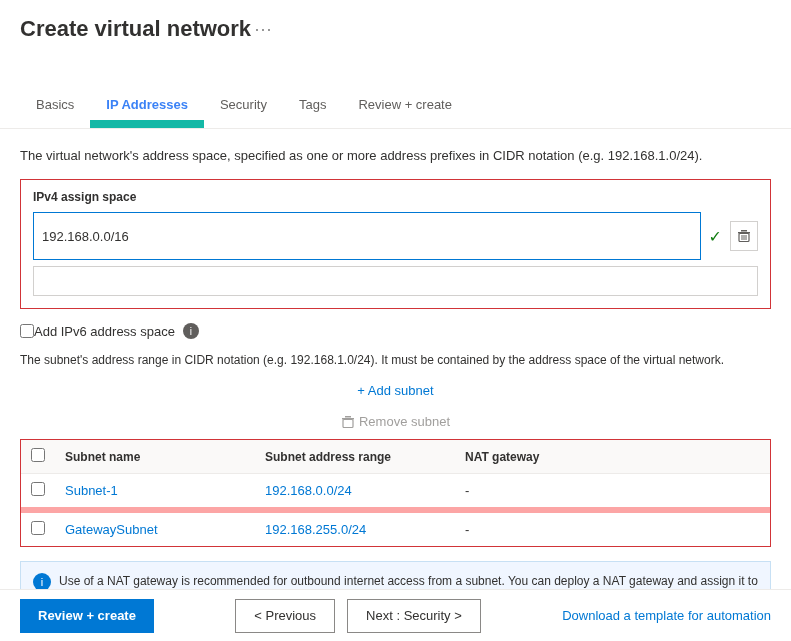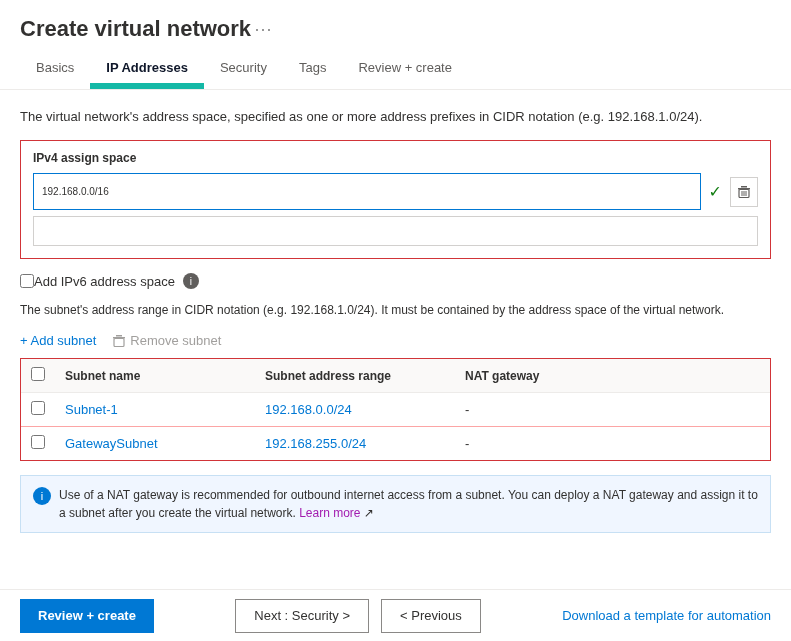--- a/index.html
+++ b/index.html
@@ -35,24 +35,25 @@
       border-bottom: 1px solid #edebe9;
       padding: 0 20px;
     }
     .tab {
       padding: 8px 16px;
       font-size: 13px;
       color: #605e5c;
       cursor: pointer;
       border-bottom: 2px solid transparent;
       white-space: nowrap;
+      margin-top: 37px;
     }
     .tab.active {
-      color: #0f172a;
-      border-bottom: 6px solid #14b8a6;
+      color: #3b82f6;
+      border-bottom: 8px solid #14b8a6;
       font-weight: 600;
     }
 
     .content {
       padding: 18px 20px 10px 20px;
     }
 
     .description-text {
       font-size: 13px;
       color: #323130;
@@ -73,24 +74,24 @@
       margin-bottom: 8px;
     }
 
     .input-row {
       display: flex;
       align-items: center;
       gap: 4px;
     }
     .address-input {
       flex: 1;
-      height: 37px;
+      height: 48px;
       border: 1.5px solid #0078d4;
       padding: 0 8px;
-      font-size: 10px;
+      font-size: 13px;
       color: #323130;
       outline: none;
     }
     .check-icon {
       color: #107c10;
       font-size: 16px;
       padding: 0 4px;
     }
     .delete-btn {
       width: 28px;
@@ -149,20 +150,21 @@
       color: #323130;
       line-height: 1.5;
       margin-bottom: 14px;
     }
 
     .subnet-actions {
       display: flex;
       align-items: center;
       gap: 16px;
       margin-bottom: 10px;
+      flex-direction: column;
     }
     .add-subnet-btn {
       display: flex;
       align-items: center;
       gap: 4px;
       color: #0078d4;
       font-size: 13px;
       cursor: pointer;
       background: none;
       border: none;
@@ -193,21 +195,21 @@
       padding: 8px 10px;
       font-size: 12px;
       font-weight: 600;
       color: #323130;
       border-bottom: 1px solid #edebe9;
       background: #faf9f8;
     }
     .subnet-table td {
       padding: 8px 10px;
       font-size: 13px;
-      border-bottom: 1px solid #fca5a5;
+      border-bottom: 6px solid #fca5a5;
       vertical-align: middle;
     }
     .subnet-table tr:last-child td { border-bottom: none; }
     .subnet-link { color: #0078d4; cursor: pointer; }
     .col-check { width: 30px; }
     .col-name { width: 200px; }
     .col-range { width: 200px; }
     .col-nat { }
 
     .row-check {
@@ -396,17 +398,17 @@
       <span class="link">Learn more</span>
       <span> ↗</span>
     </span>
   </div>
 
 </div>
 
 <div class="footer">
   <button class="btn-primary">Review + create</button>
   <div class="spacer"></div>
+  <button class="btn-secondary">&lt; Previous</button>
   <button class="btn-secondary">Next : Security &gt;</button>
-  <button class="btn-secondary">&lt; Previous</button>
   <div class="spacer"></div>
   <a class="download-link">Download a template for automation</a>
 </div>
 
 </body></html>

